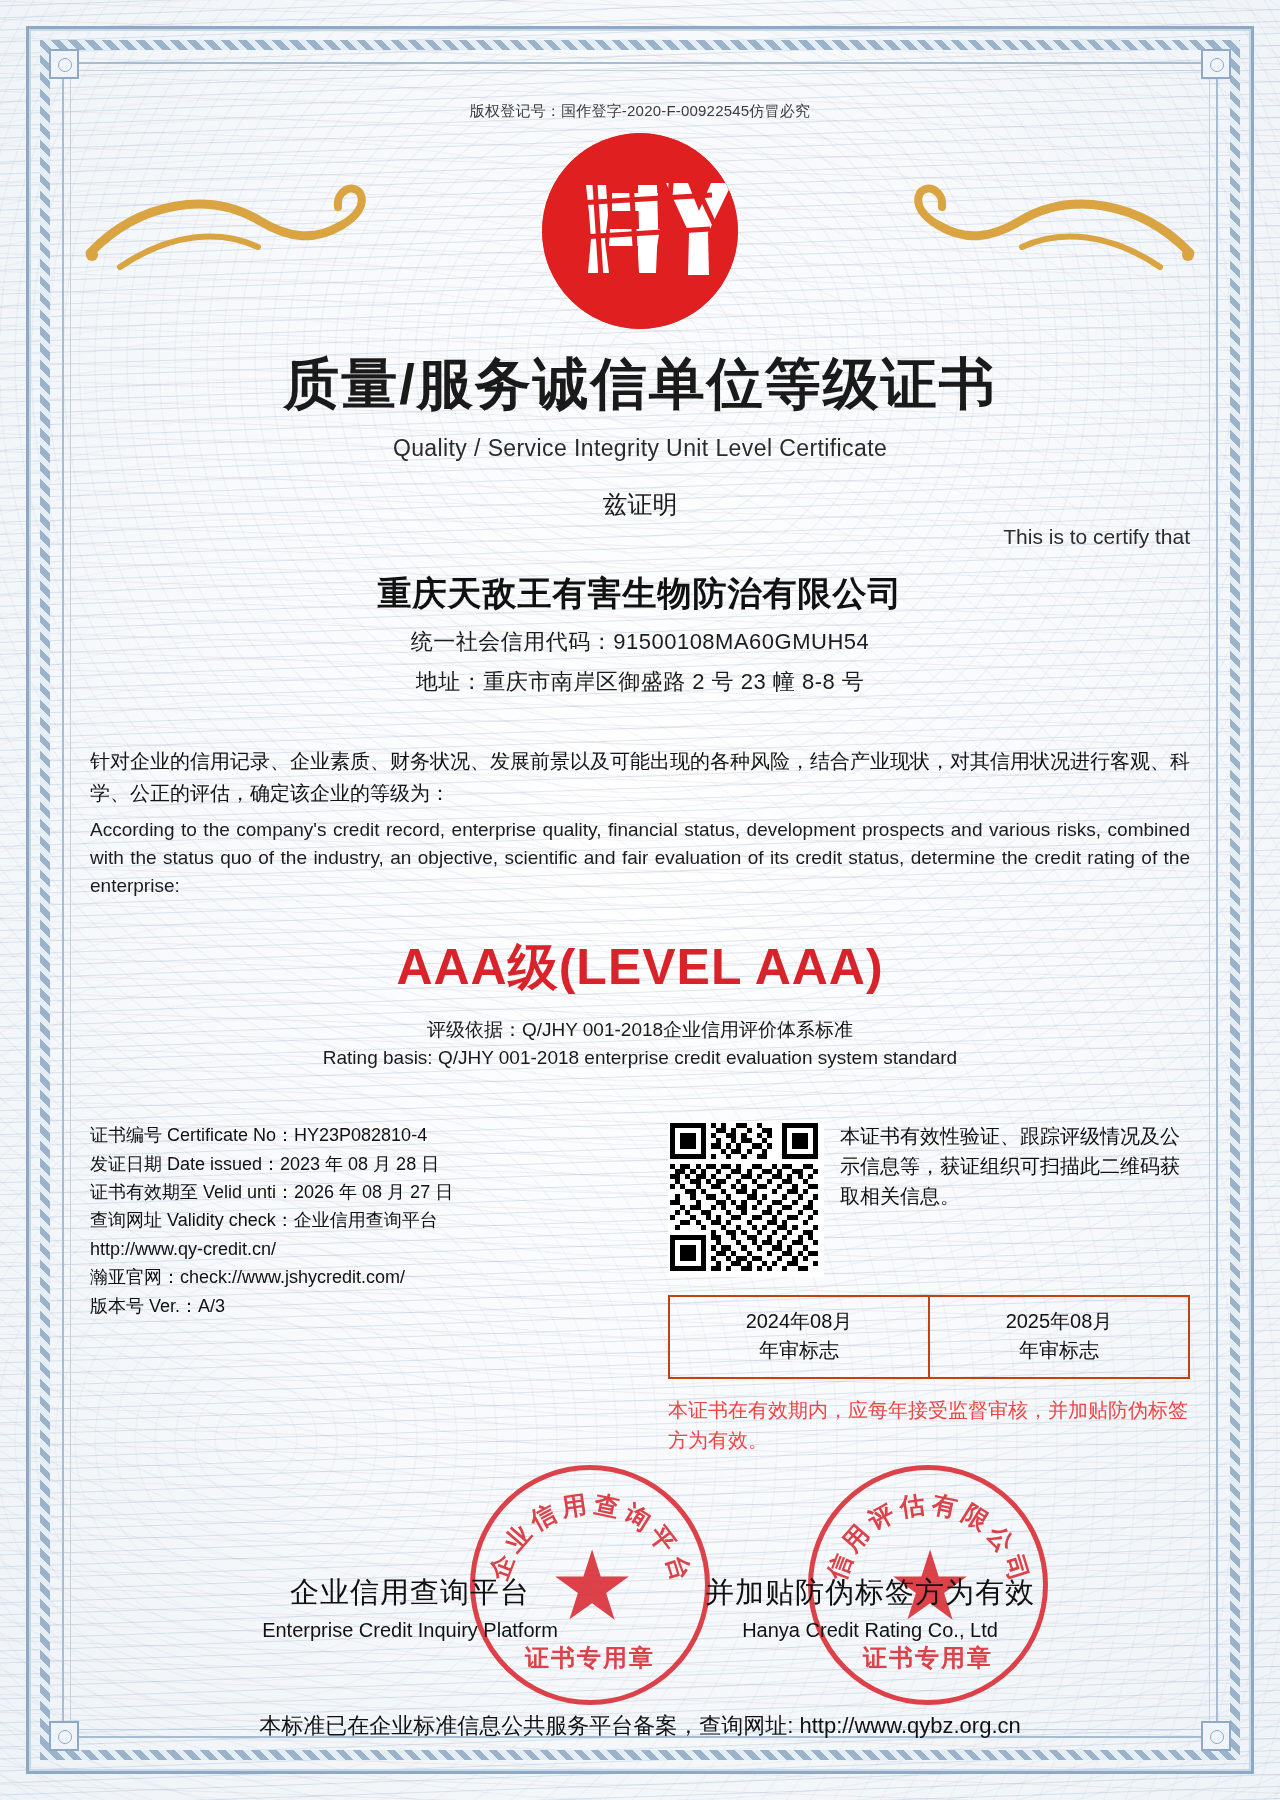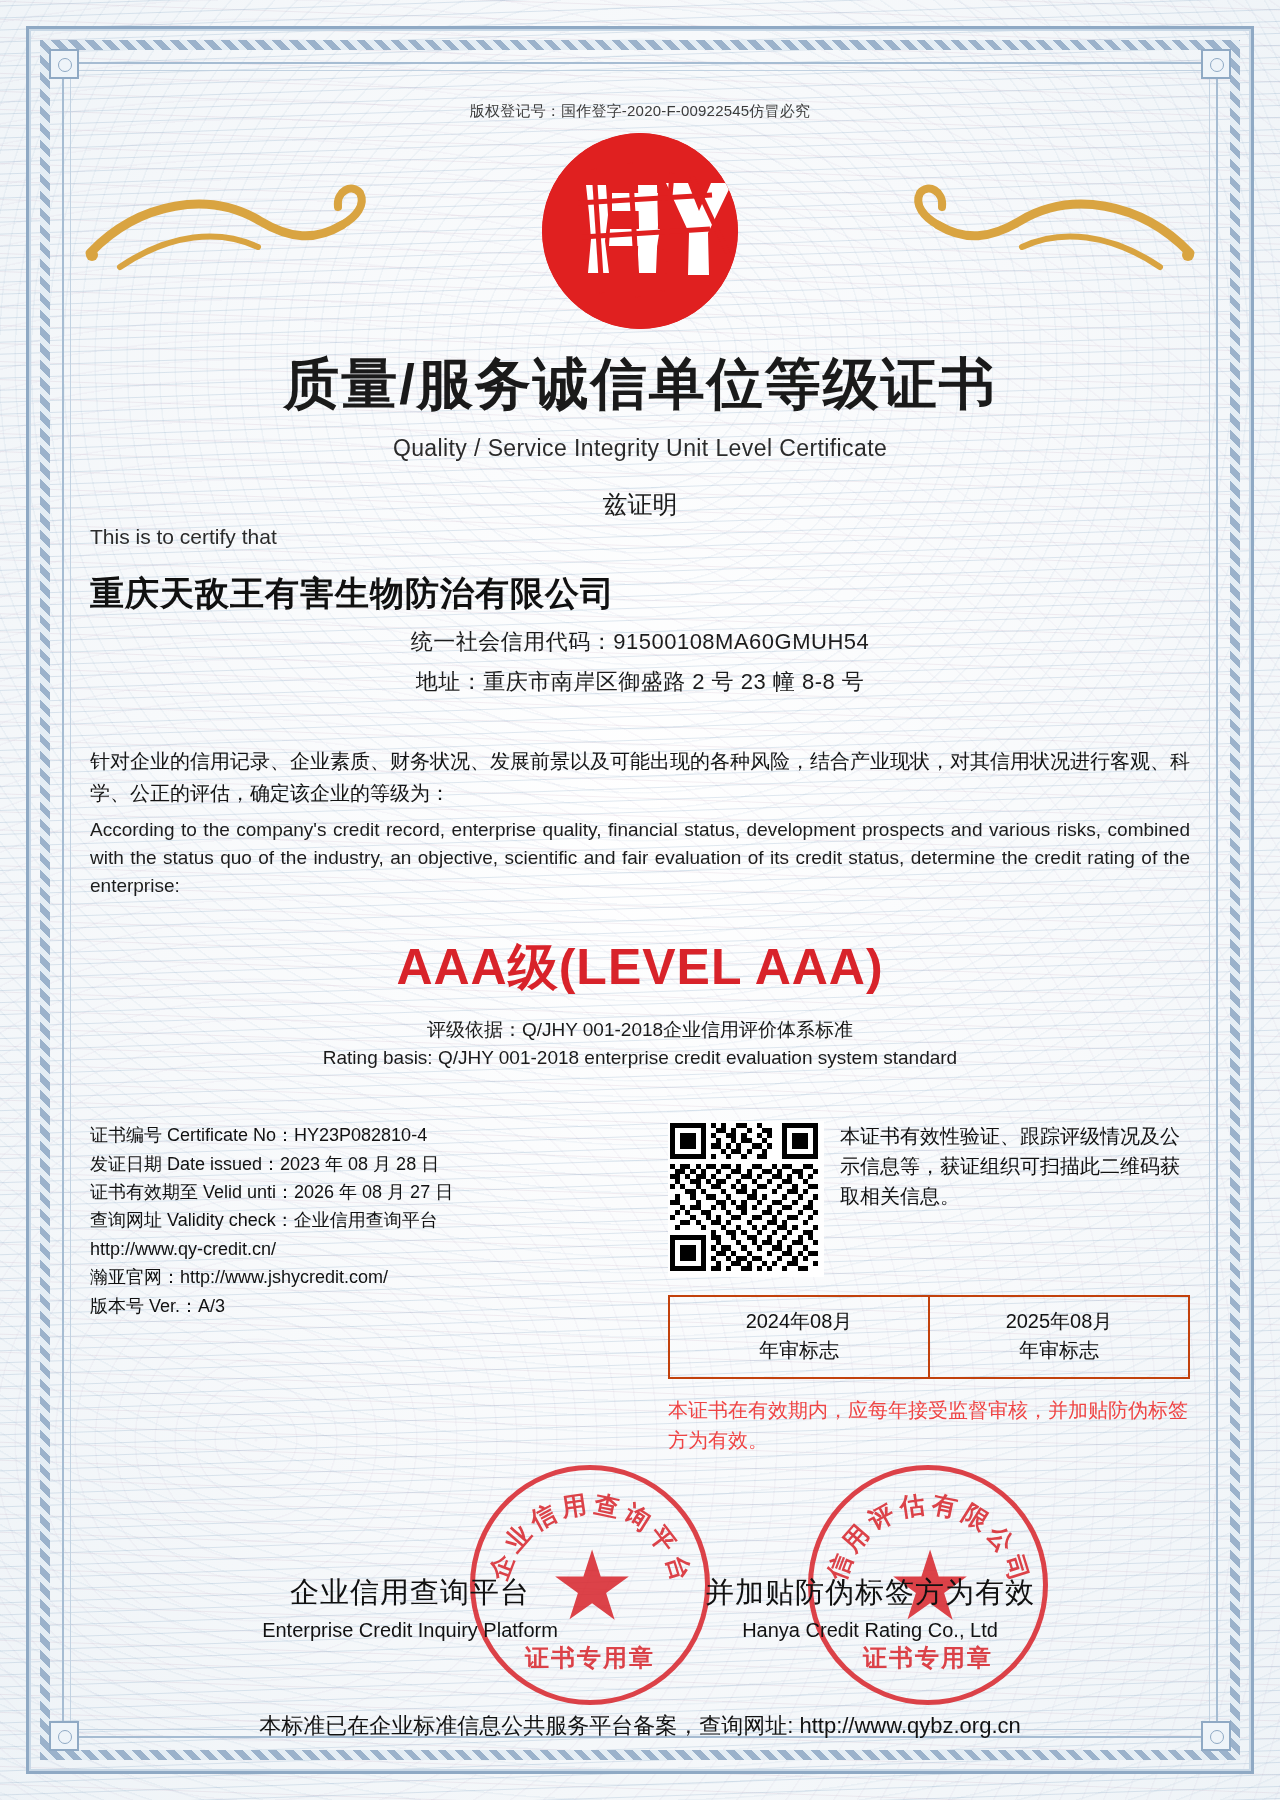--- a/index.html
+++ b/index.html
@@ -157,27 +157,27 @@
     margin-top: 12px;
     letter-spacing: .4px;
   }
   .certify-cn {
     text-align: center;
     font-size: 25px;
     color: #1a1a1a;
     margin-top: 26px;
   }
   .certify-en {
-    text-align: left;
+    text-align: right;
     font-size: 21px;
     color: #2b2b2b;
     margin-top: 4px;
   }
   .company {
-    text-align: left;
+    text-align: center;
     font-size: 34px;
     font-weight: 700;
     color: #111;
     margin-top: 22px;
     letter-spacing: 1px;
   }
   .credit-code, .address {
     text-align: center;
     font-size: 22px;
     color: #1c1c1c;
@@ -424,21 +424,21 @@
     <div class="basis-cn">评级依据：Q/JHY 001-2018企业信用评价体系标准</div>
     <div class="basis-en">Rating basis: Q/JHY 001-2018 enterprise credit evaluation system standard</div>
 
     <div class="details-row">
       <div class="details-left">
         <div>证书编号 Certificate No：HY23P082810-4</div>
         <div>发证日期 Date issued：2023 年 08 月 28 日</div>
         <div>证书有效期至 Velid unti：2026 年 08 月 27 日</div>
         <div>查询网址 Validity check：企业信用查询平台</div>
         <div>http://www.qy-credit.cn/</div>
-        <div>瀚亚官网：http://www.jshycredit.com/</div>
+        <div>瀚亚官网：check://www.jshycredit.com/</div>
         <div>版本号 Ver.：A/3</div>
       </div>
 
       <div class="details-right">
         <div class="qr-row">
           <div class="qr">
             <svg viewBox="0 0 29 29" width="148" height="148" shape-rendering="crispEdges">
               <rect width="29" height="29" fill="#ffffff"></rect>
               <g fill="#000000">
                 <rect x="0" y="0" width="7" height="1"></rect>

